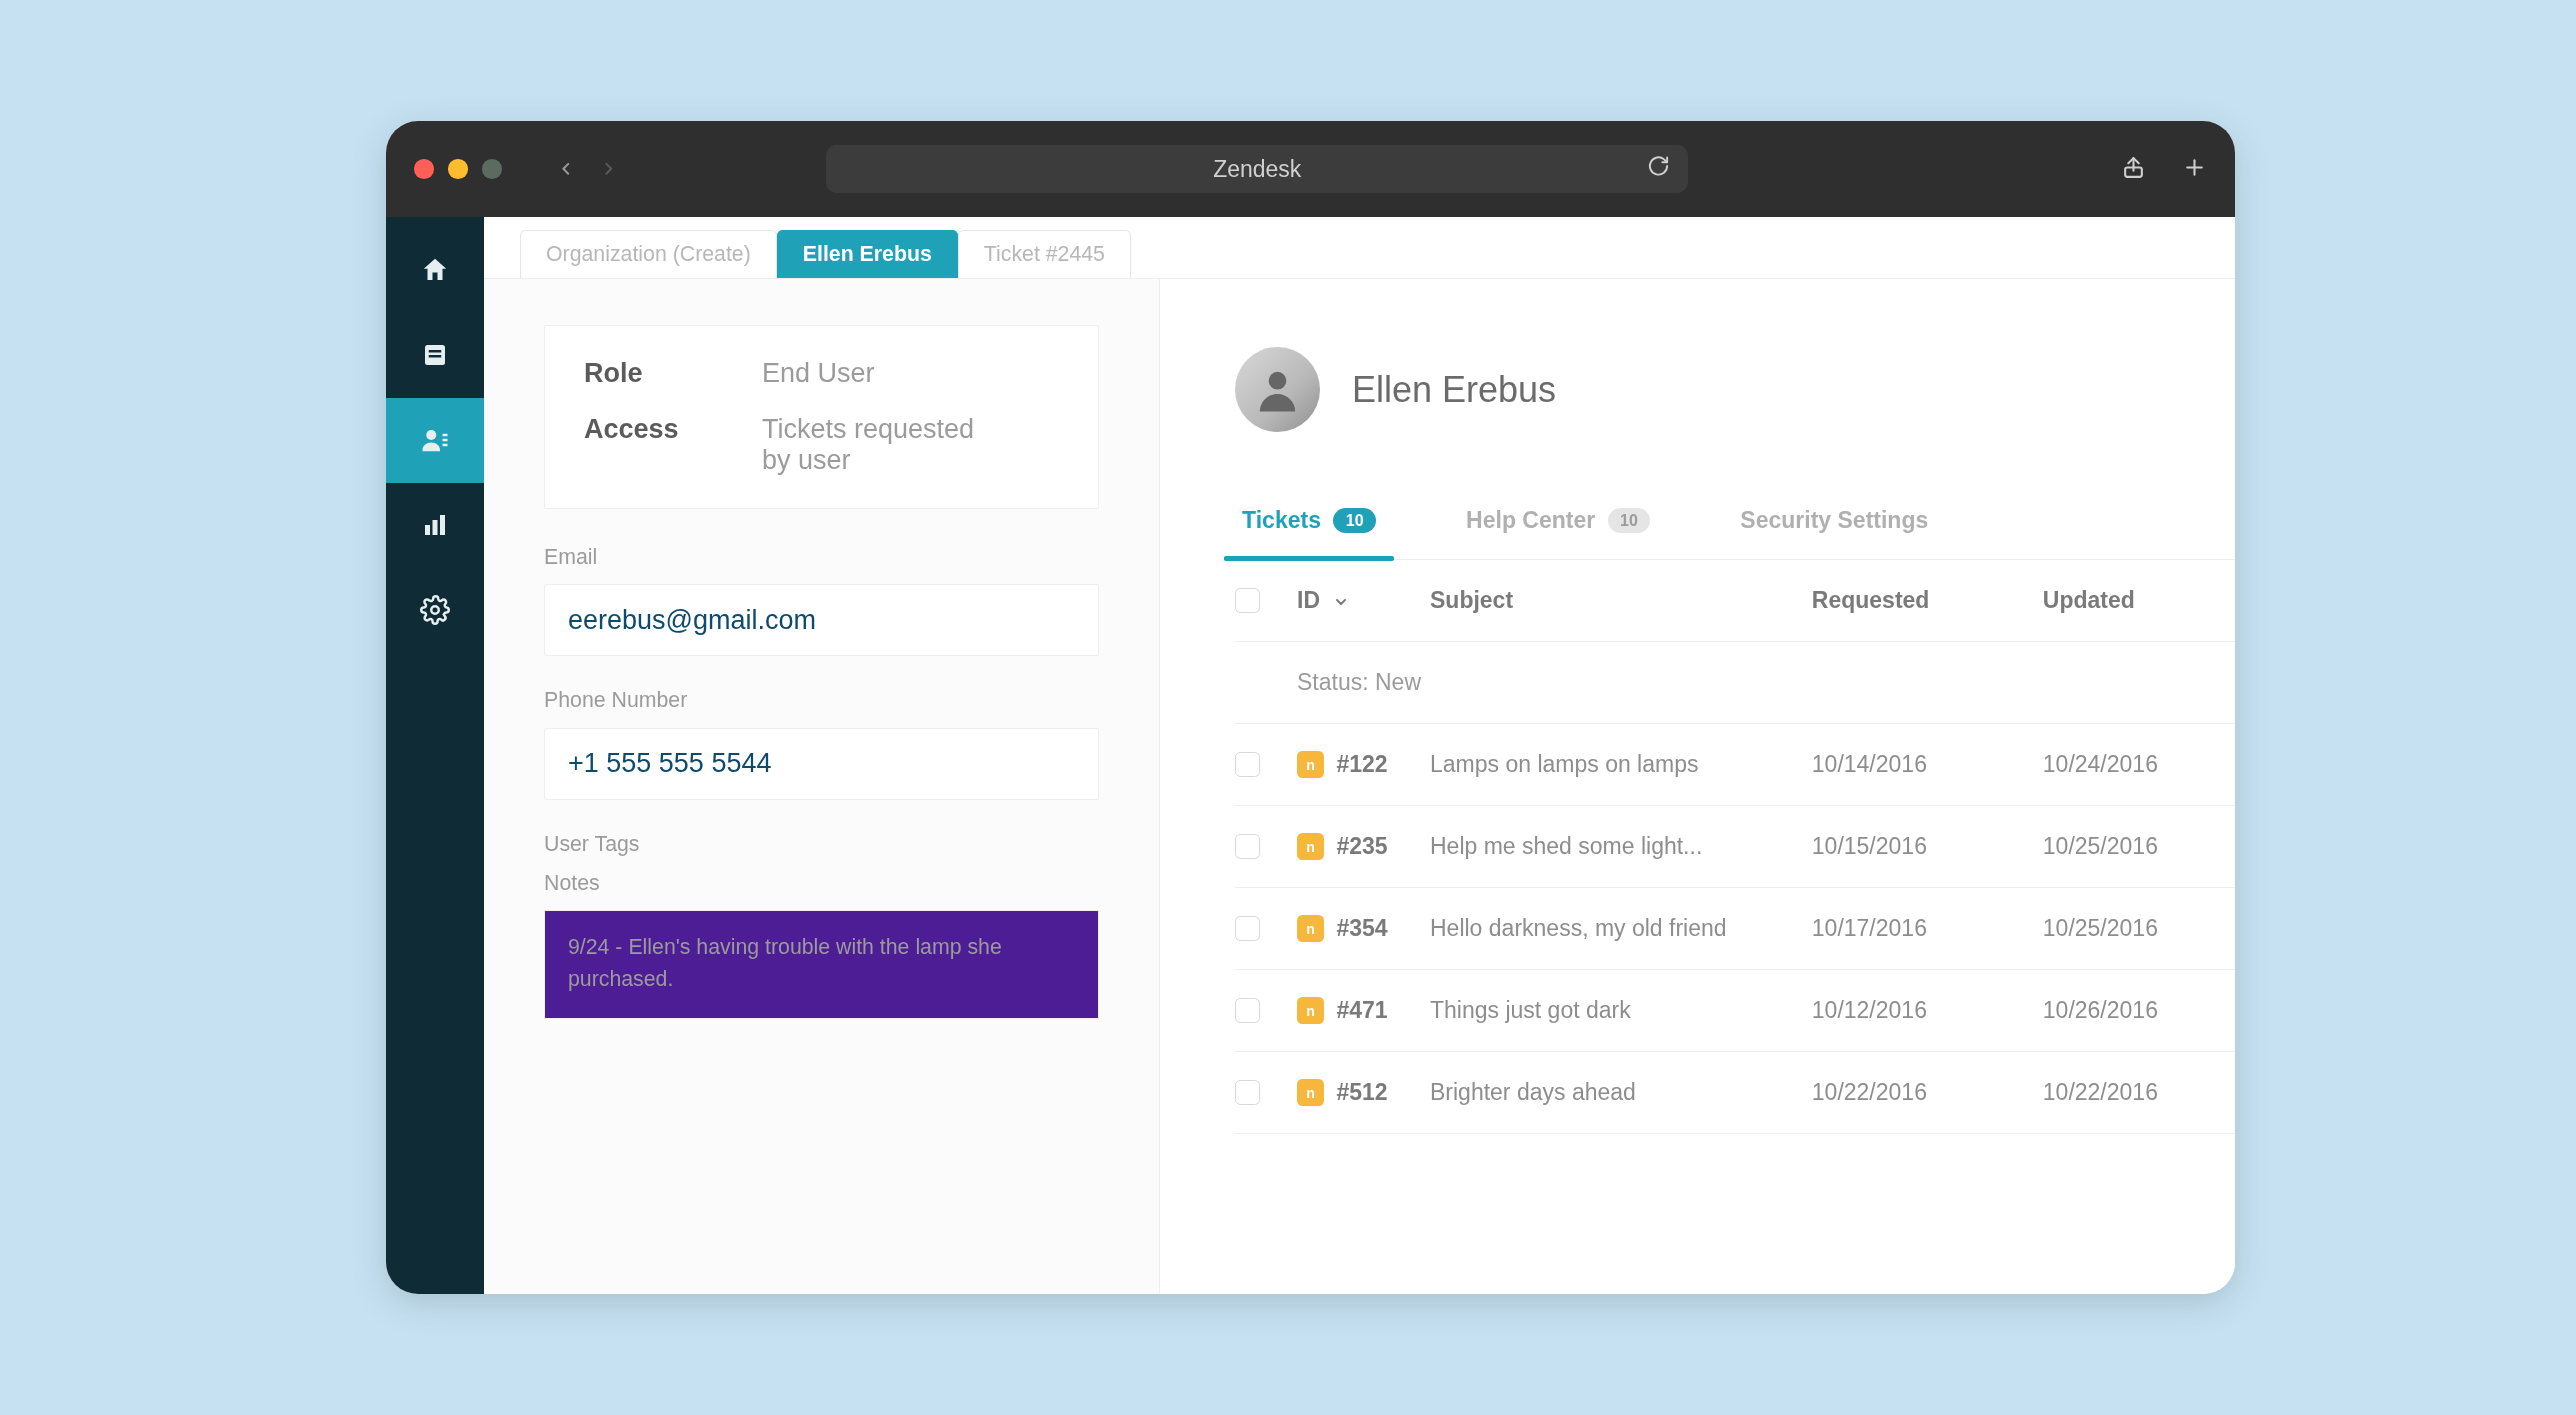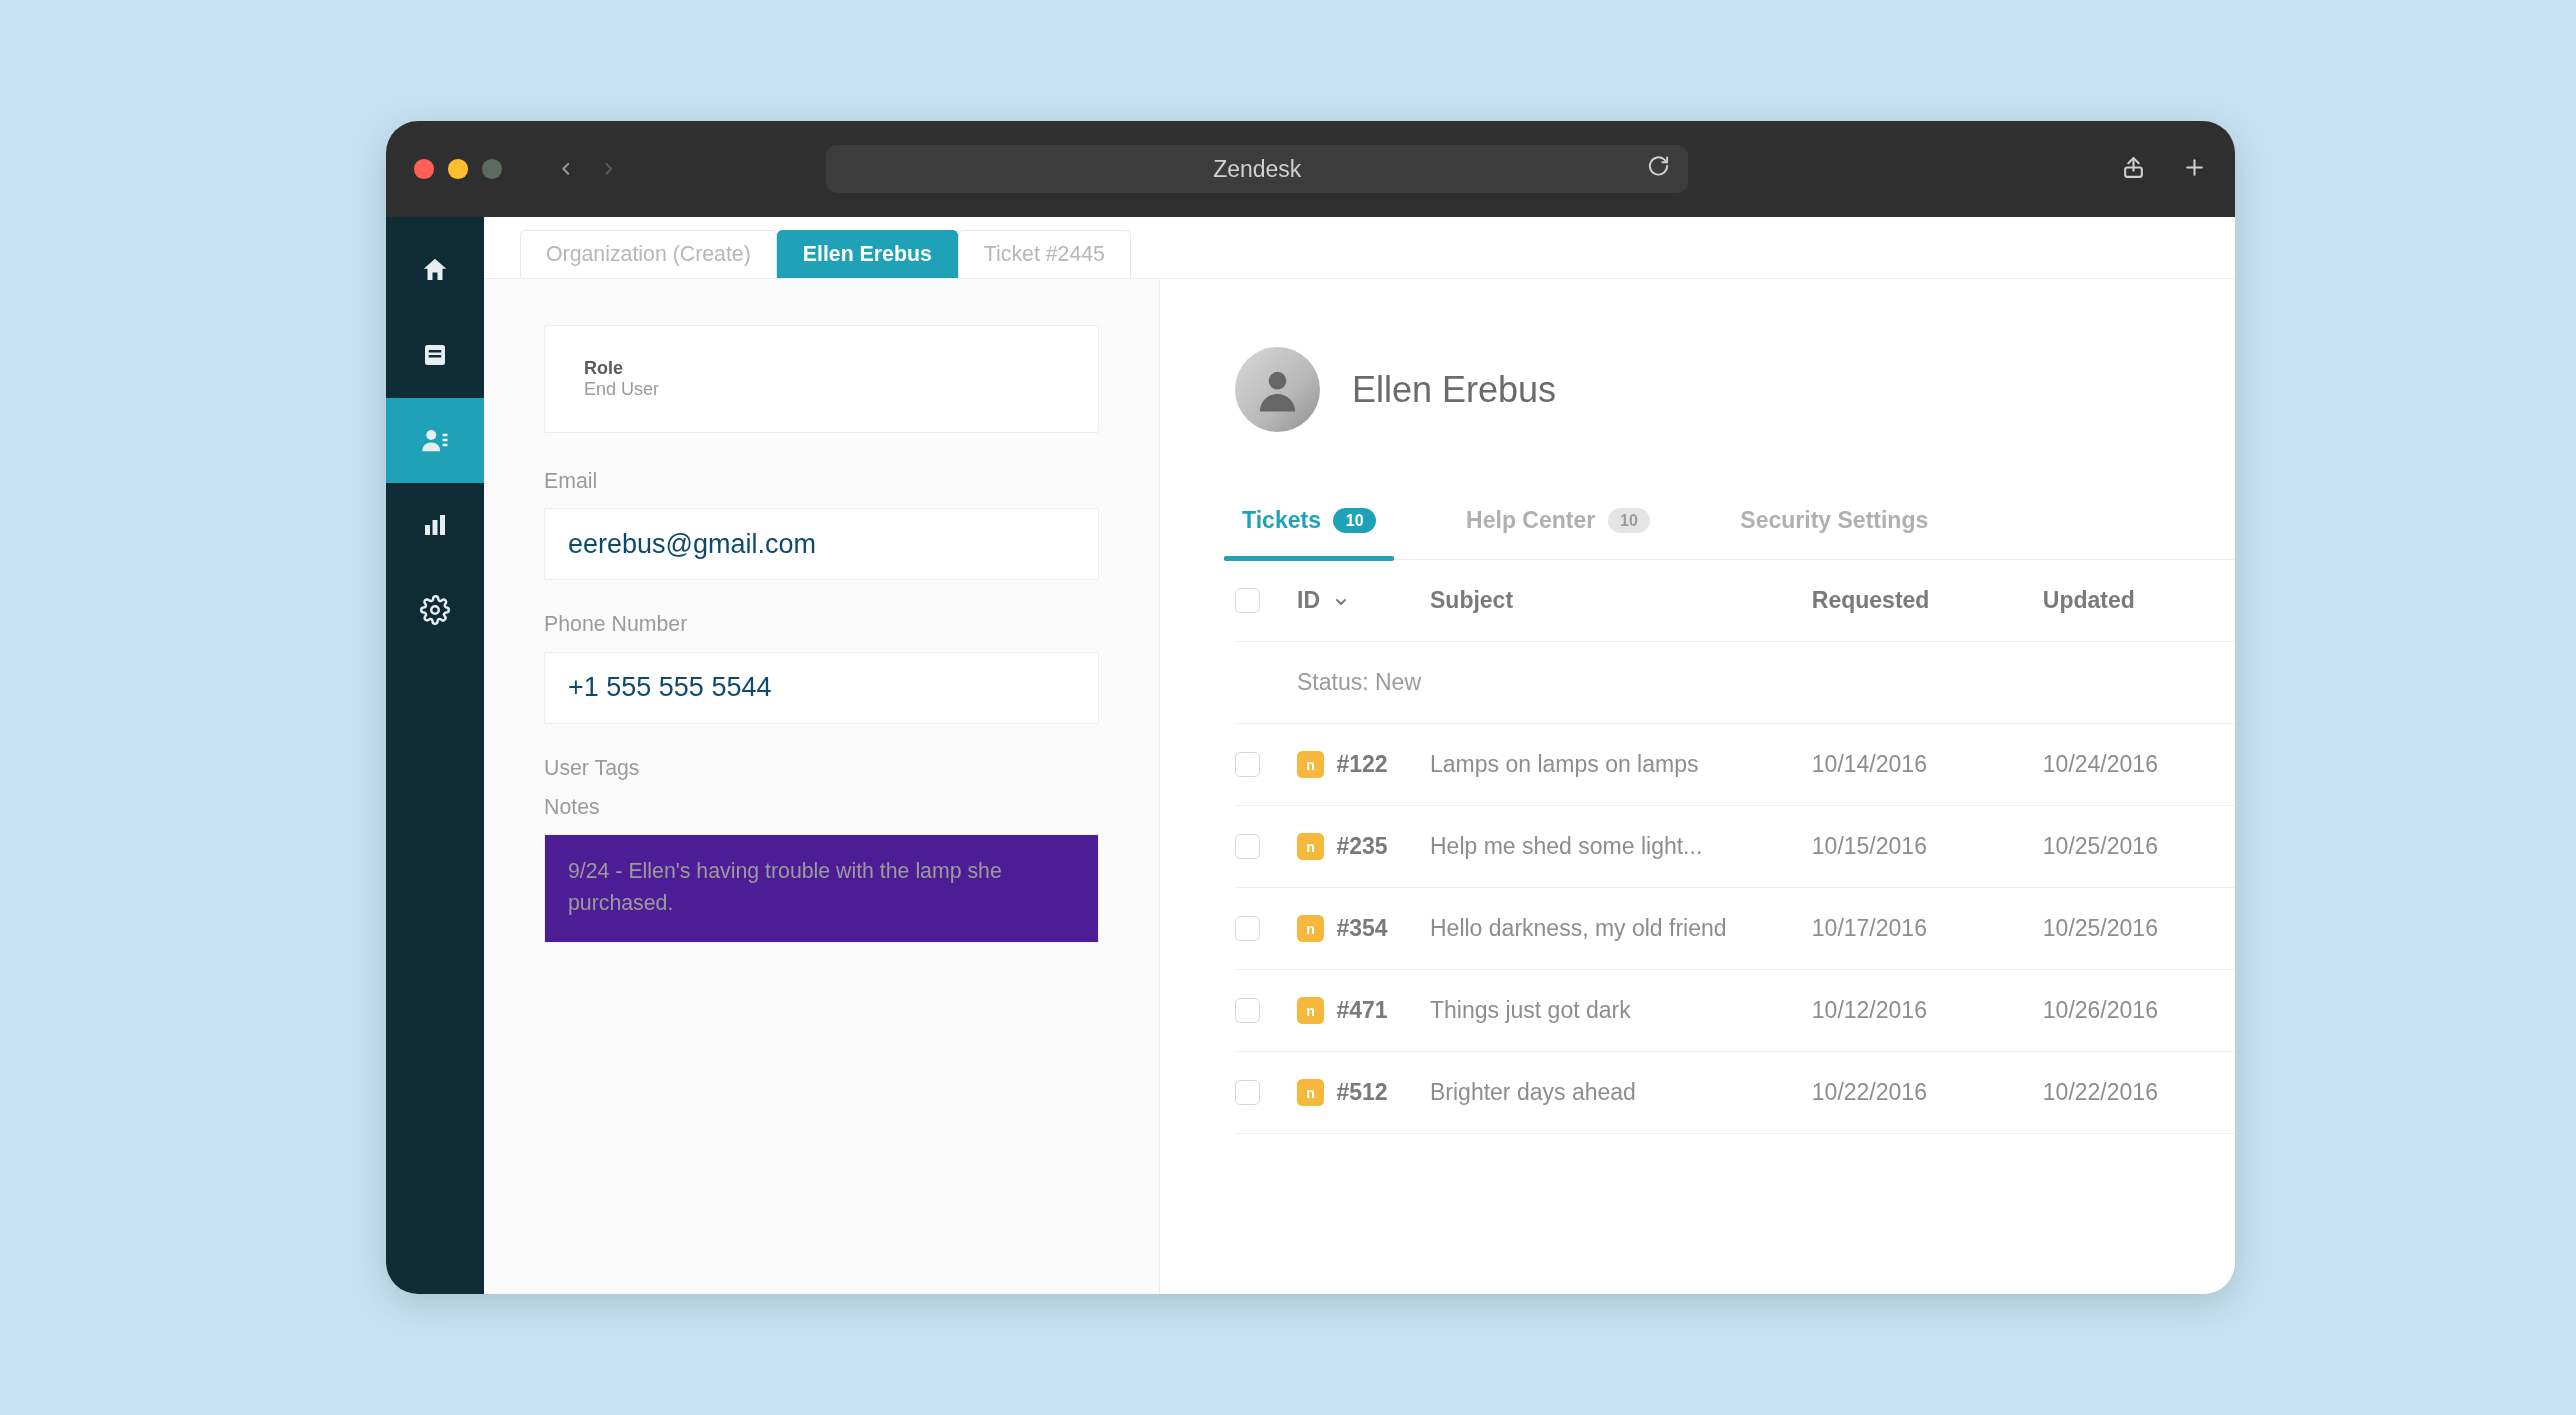--- a/index.html
+++ b/index.html
@@ -115,21 +115,21 @@
   .columns { flex: 1 1 auto; display: flex; min-height: 0; }
   .left-pane {
     width: 676px; background: #fbfbfb; border-right: 0.9px solid #eee;
     padding: 46px 60px 0;
     overflow: hidden;
   }
   .card {
     background: #fff; border: 0.9px solid #eee; border-radius: 1.8px;
     padding: 32px 39px; margin-bottom: 36px;
   }
-  .kv-row { display: flex; margin-bottom: 25px; font-size: 18px; flex-direction: column; }
+  .kv-row { display: flex; margin-bottom: 25px; font-size: 27px; }
   .kv-row:last-child { margin-bottom: 0; }
   .kv-label { width: 178px; color: #5b5b5b; font-weight: 600; }
   .kv-value { color: #9b9b9b; }
 
   .field-label { color: #9b9b9b; font-size: 21.3px; margin-bottom: 14.2px; }
   .field-box {
     background: #fff; border: 0.9px solid #eee; border-radius: 1.8px;
     padding: 19.6px 23px; margin-bottom: 32px;
     color: #0c4a6e; font-size: 27px;
   }
@@ -301,20 +301,24 @@
               <span>Ticket #2445</span>
             </div>
         </div>
 
         <div class="columns">
           <div class="left-pane">
             <div class="card">
               <div class="kv-row">
                 <div class="kv-label">Role</div>
                 <div class="kv-value">End User</div>
+              </div>
+              <div class="kv-row">
+                <div class="kv-label">Access</div>
+                <div class="kv-value" style="max-width:213px">Tickets requested by user</div>
               </div>
             </div>
 
             <div class="field-label">Email</div>
             <div class="field-box"><span>eerebus@gmail.com</span></div>
 
             <div class="field-label">Phone Number</div>
             <div class="field-box"><span>+1 555 555 5544</span></div>
 
             <div class="field-label">User Tags</div>

